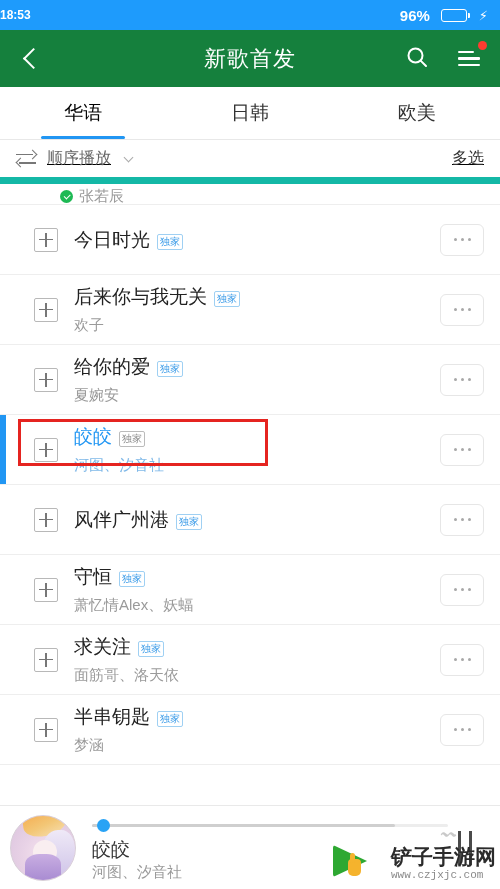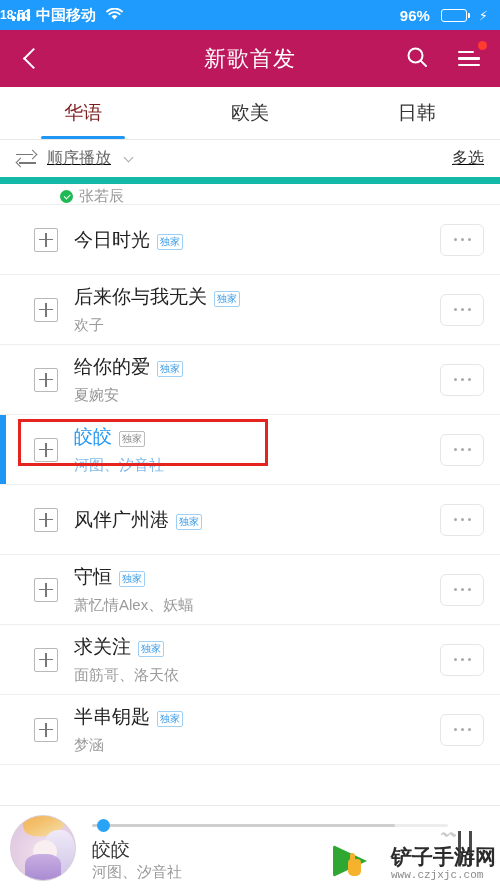--- a/index.html
+++ b/index.html
@@ -75,21 +75,21 @@
   .battery-fill {
     height: 100%;
     background: #4CE05B;
     border-radius: 1px;
   }
   .bolt { font-size: 13px; margin-left: 1px; }
 
   
   .header {
     height: 57px;
-    background: #be185d;
+    background: #15803d;
     display: flex;
     align-items: center;
     padding: 0 16px;
     box-sizing: border-box;
     position: relative;
   }
   .back-btn {
     width: 30px; height: 30px;
     display: flex; align-items: center; justify-content: center;
   }
@@ -143,21 +143,21 @@
   }
   .tab {
     flex: 1;
     display: flex;
     align-items: center;
     justify-content: center;
     font-size: 19px;
     color: #333333;
     position: relative;
   }
-  .tab.active { color: #7f1d1d; text-align: right; }
+  .tab.active { color: #000000; text-align: right; }
   .tab.active::after {
     content: "";
     position: absolute;
     bottom: 0;
     left: 50%;
     transform: translateX(-50%);
     width: 84px;
     height: 3px;
     background: #2196F3;
     border-radius: 2px;
@@ -499,36 +499,20 @@
     bottom: 46px;
     font-size: 15px;
     color: #c9c9c9;
     letter-spacing: -2px;
   }
 </style>
 </head>
 <body>
 
 <div class="statusbar">
-  <div class="sb-left">
-    <span class="signal-bars">
-        <i></i>
-        <i></i>
-        <i></i>
-        <i></i>
-      </span>
-    <span class="carrier">中国移动</span>
-    <span class="wifi">
-      <svg width="17" height="13" viewBox="0 0 17 13">
-        <path d="M8.5 11.6 L5.6 8.3 A4.4 4.4 0 0 1 11.4 8.3 Z" fill="#ffffff"></path>
-        <path d="M3.3 6.2 A7.6 7.6 0 0 1 13.7 6.2" stroke="#ffffff" stroke-width="1.8" fill="none" stroke-linecap="round"></path>
-        <path d="M1 3.5 A11 11 0 0 1 16 3.5" stroke="#ffffff" stroke-width="1.8" fill="none" stroke-linecap="round"></path>
-      </svg>
-    </span>
-  </div>
   <div class="sb-center">18:53</div>
   <div class="sb-right">
     <span>96%</span>
     <span class="battery"><span class="battery-fill" style="width:96%"></span></span>
     <span class="bolt">⚡</span>
   </div>
 </div>
 
 <div class="header">
   <div class="back-btn">
@@ -553,24 +537,24 @@
       <span class="red-dot"></span>
     </div>
   </div>
 </div>
 
 <div class="tabs">
   <div class="tab active">
     <span>华语</span>
   </div>
   <div class="tab">
+    <span>日韩</span>
+  </div>
+  <div class="tab">
     <span>欧美</span>
-  </div>
-  <div class="tab">
-    <span>日韩</span>
   </div>
 </div>
 
 <div class="toolbar">
   <div class="sort-group">
     <span class="sort-icon">
       <span></span>
         <span></span>
         <i></i>
         <i></i>

